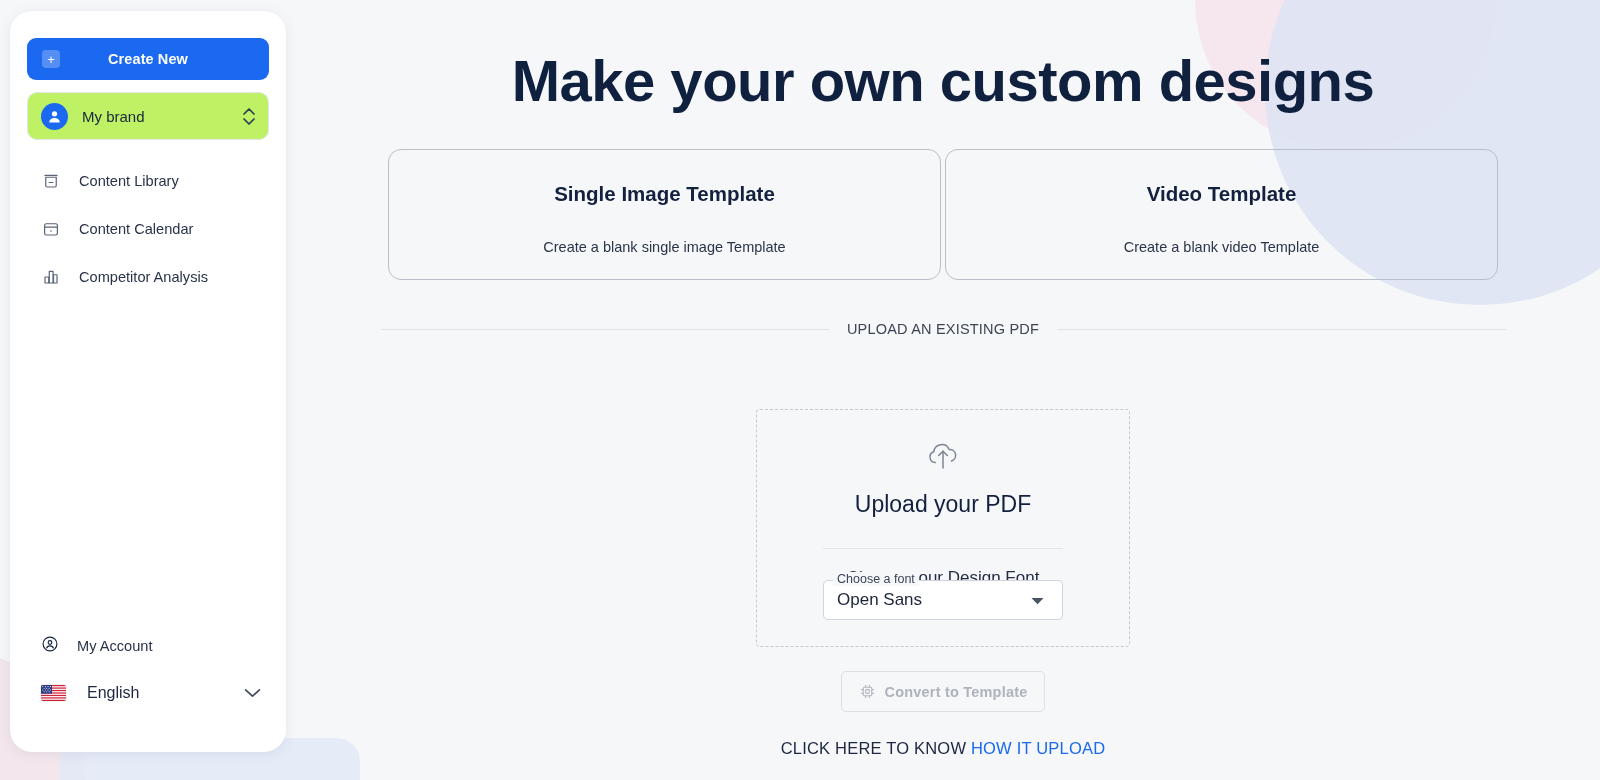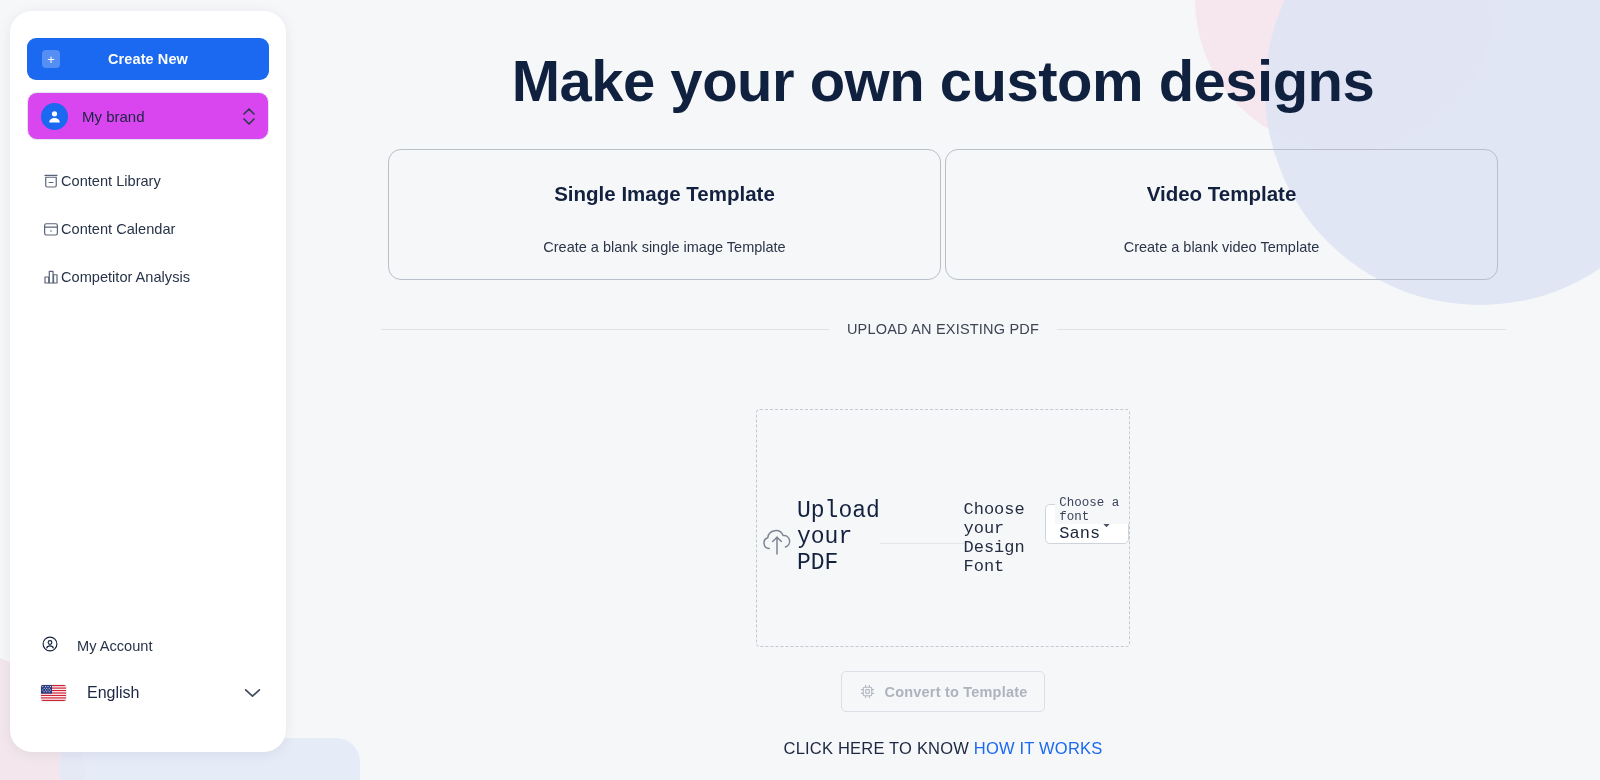--- a/index.html
+++ b/index.html
@@ -100,21 +100,21 @@
 
   .brand-select {
     margin-top: 12px;
     height: 46px;
     border: 1px solid #e2e6ec;
     border-radius: 10px;
     display: flex;
     align-items: center;
     padding: 0 13px;
     cursor: pointer;
-    background: #d946ef;
+    background: #bef264;
   }
   .brand-avatar {
     width: 27px; height: 27px;
     border-radius: 50%;
     background: #1a69f0;
     display: flex; align-items: center; justify-content: center;
     flex: 0 0 auto;
   }
   .brand-name {
     margin-left: 14px;
@@ -139,20 +139,21 @@
     cursor: pointer;
     border-radius: 8px;
   }
   .nav-item .nav-icon {
     width: 20px; height: 20px;
     flex: 0 0 auto;
     display: flex; align-items: center; justify-content: center;
     color: #5b6579;
   }
   .nav-item .nav-label {
+    margin-left: 18px;
     font-size: 14.6px;
     color: #283349;
   }
 
   .side-spacer { flex: 1; }
 
   .side-bottom { padding: 0 17px 36px 17px; }
   .account-row {
     display: flex;
     align-items: center;
@@ -259,24 +260,23 @@
 
   
   #dropzone {
     margin: 72px auto 0 auto;
     width: 374px;
     height: 238px;
     border: 1px dashed #c3c9d2;
     border-radius: 4px;
     box-sizing: border-box;
     display: flex;
-    flex-direction: row;
-    align-items: center;
-    cursor: pointer;
-    font-family: Liberation Mono, monospace;
+    flex-direction: column;
+    align-items: center;
+    cursor: pointer;
   }
   .cloud-icon { margin-top: 28px; color: #7c8493; }
   .upload-title {
     margin-top: 17px;
     font-size: 23px;
     color: #13213f;
   }
   .dz-sep {
     margin-top: 30px;
     width: 240px;
@@ -544,16 +544,16 @@
         <rect x="6" y="6" width="12" height="12" rx="1.6"></rect>
         <rect x="9.4" y="9.4" width="5.2" height="5.2" rx=".8"></rect>
         <path d="M9.3 6V3.4M14.7 6V3.4M9.3 20.6V18M14.7 20.6V18M6 9.3H3.4M6 14.7H3.4M20.6 9.3H18M20.6 14.7H18"></path>
       </svg>
     </span>
     <span class="cb-label">Convert to Template</span>
   </div>
 
   <div id="how-it-works">
     <span>CLICK HERE TO KNOW</span>
-    <span class="hiw-link">HOW IT WORKS</span>
+    <span class="hiw-link">HOW IT UPLOAD</span>
   </div>
 
 </main>
 
 </body></html>

